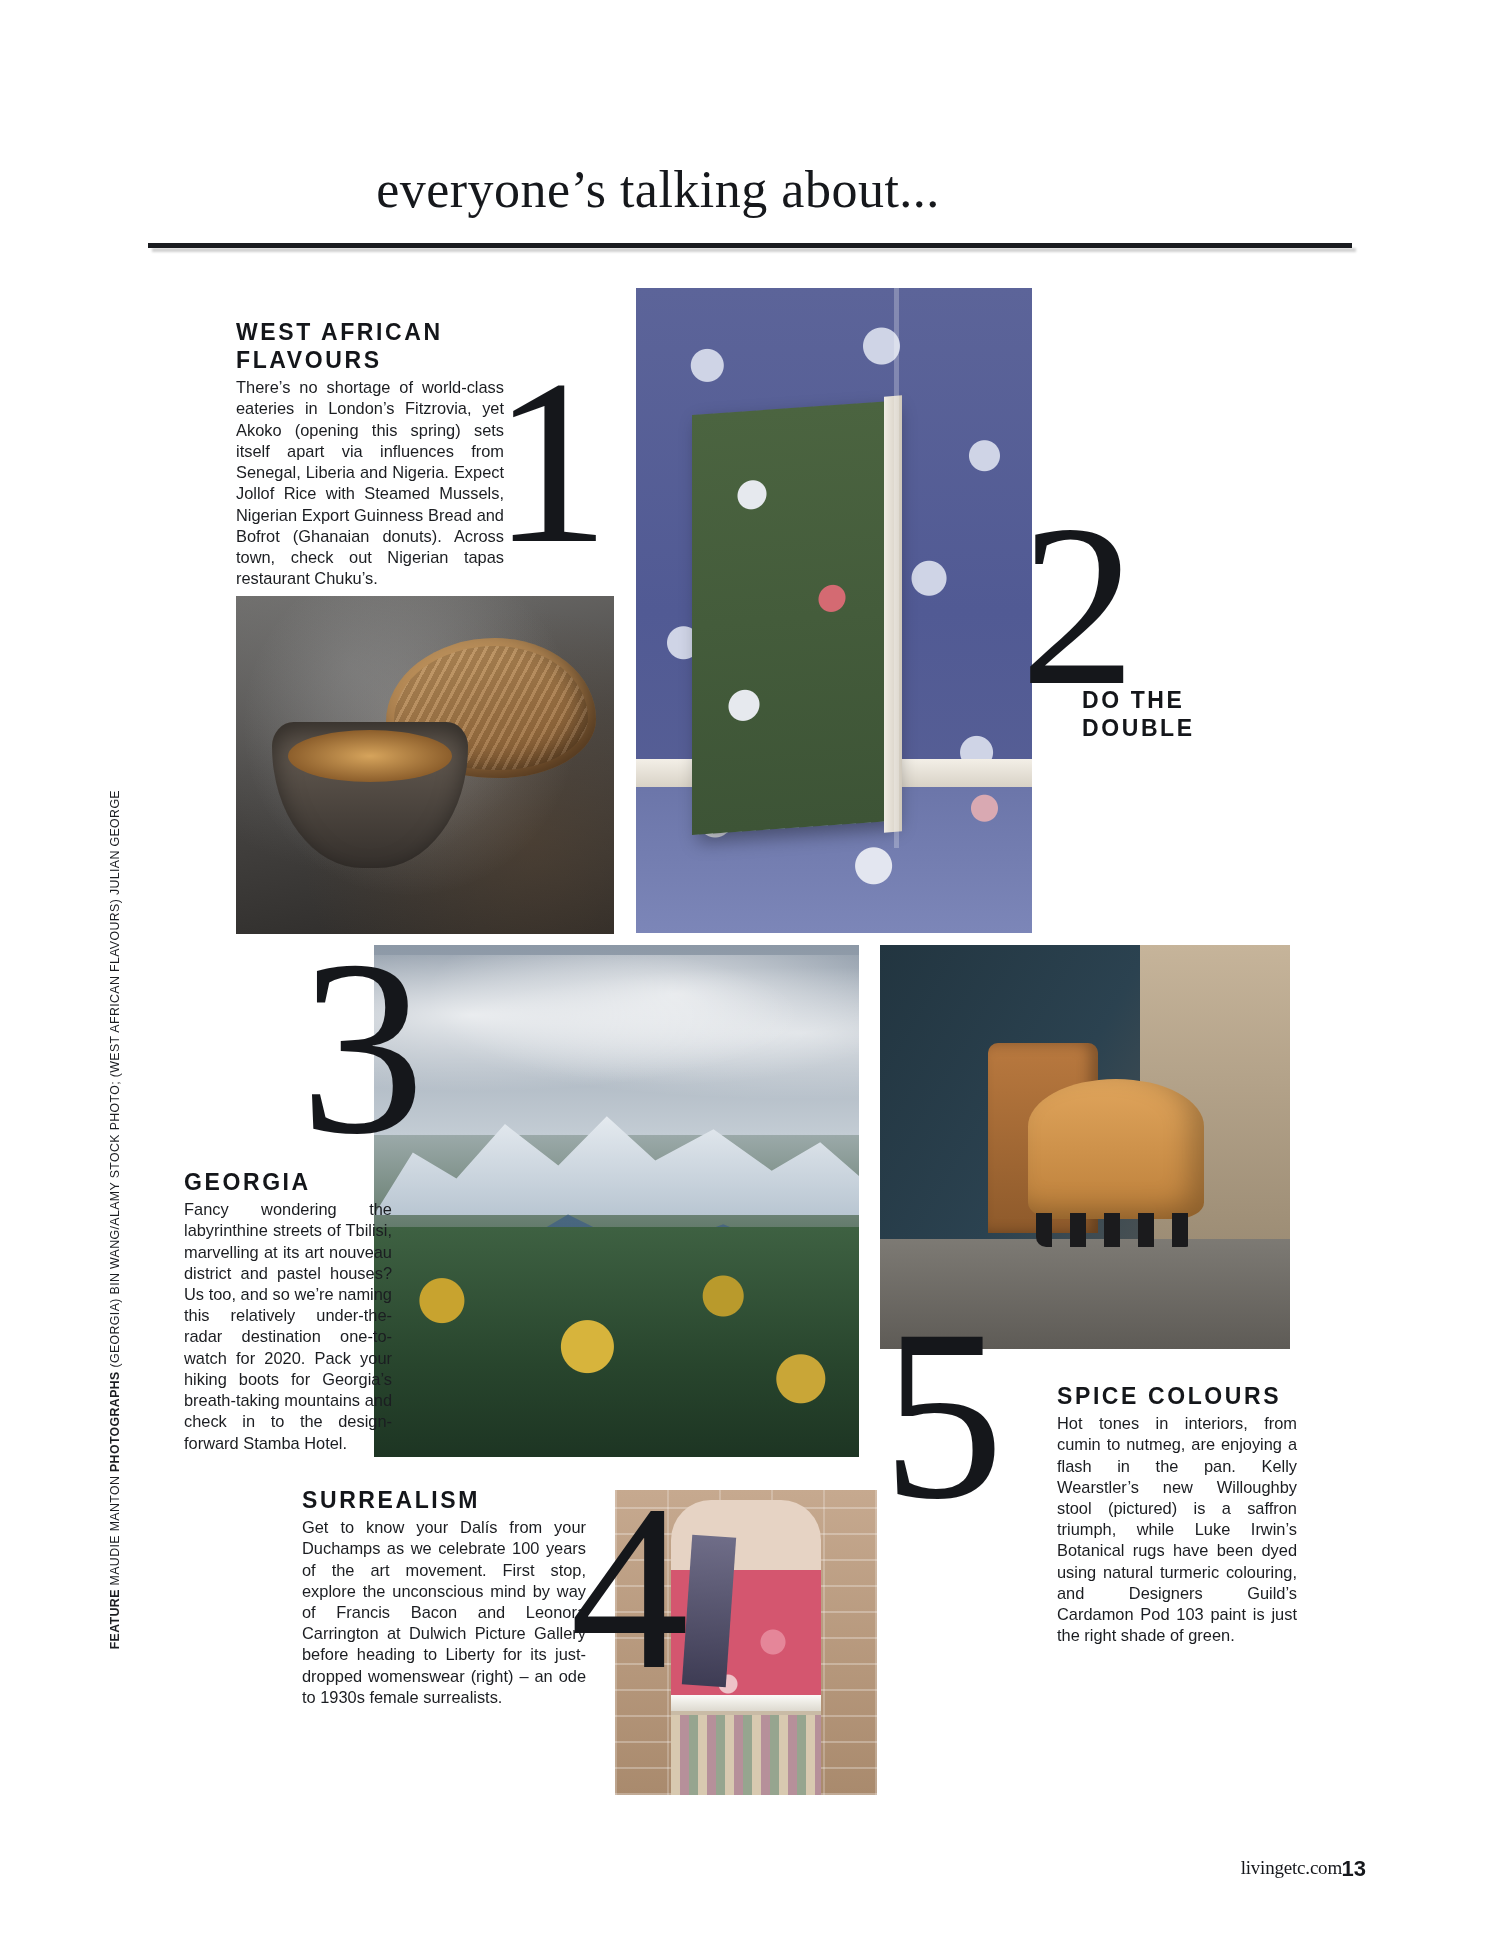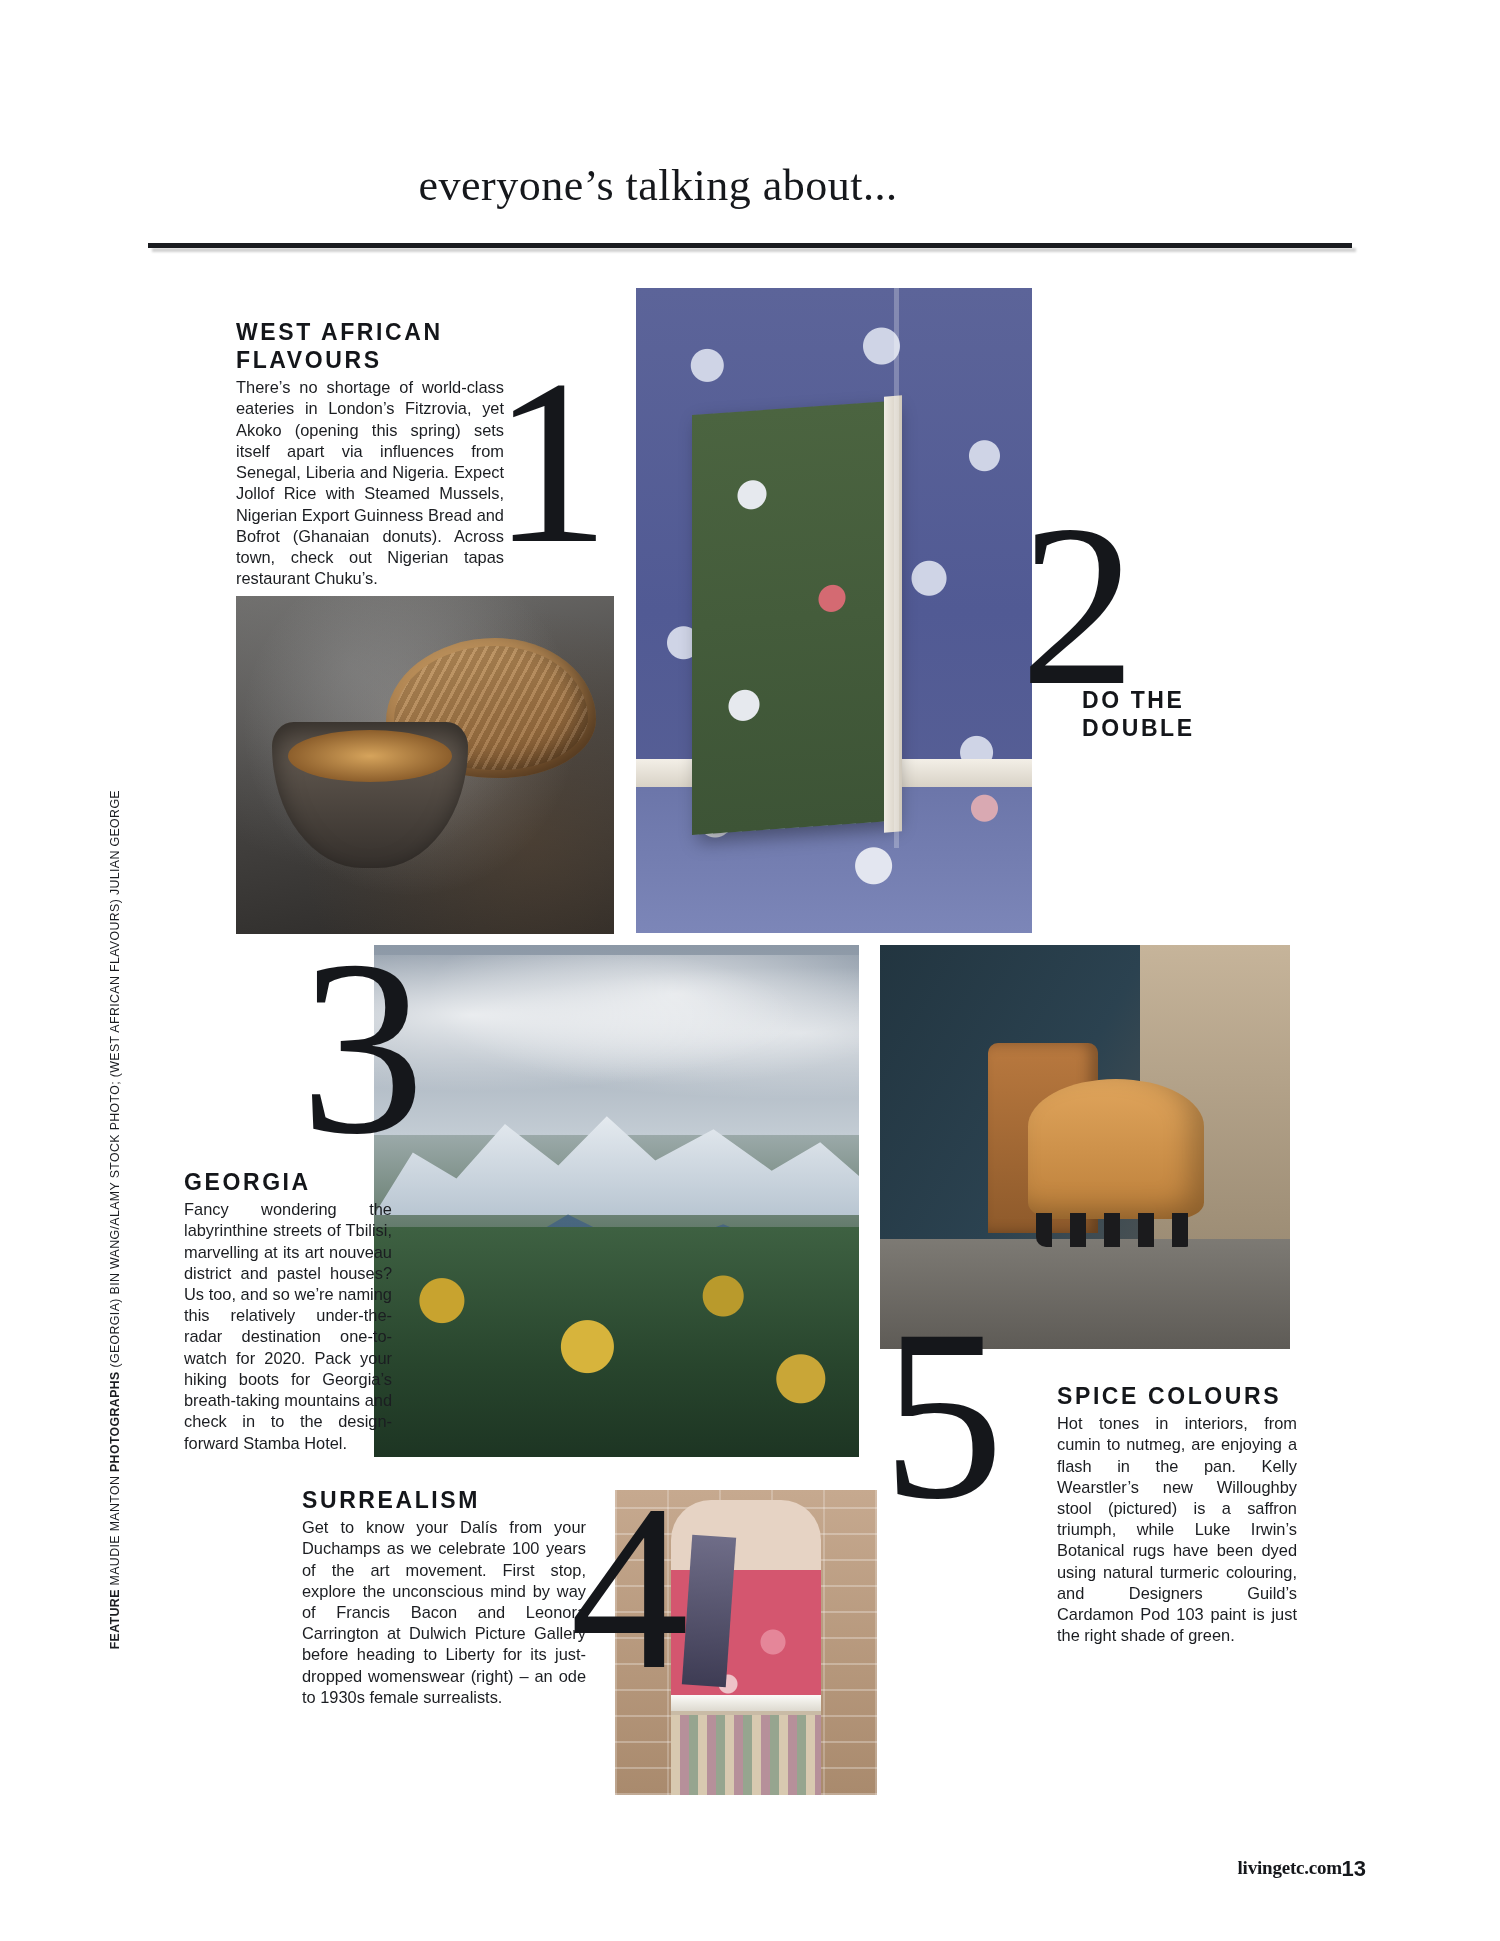--- a/index.html
+++ b/index.html
@@ -17,21 +17,21 @@
   }
 
   
   .page-title {
     position: absolute;
     top: 160px;
     left: 0;
     width: 1316px;
     text-align: center;
     font-family: "Liberation Serif", serif;
-    font-size: 44px;
+    font-size: 52px;
     letter-spacing: 0.5px;
     color: #16181c;
   }
   .title-rule {
     position: absolute;
     top: 243px;
     left: 148px;
     width: 1204px;
     height: 5px;
     background: #1a1c20;
@@ -295,21 +295,21 @@
     color: #1b1d21;
   }
   .side-credit b { font-weight: bold; }
 
   
   .footer-brand {
     position: absolute;
     right: 158px;
     bottom: 62px;
     font-family: "Liberation Serif", serif;
-    font-weight: bold;
+    font-weight: normal;
     font-size: 19px;
     letter-spacing: -0.2px;
     color: #15171b;
   }
   .footer-page {
     position: absolute;
     right: 134px;
     bottom: 59px;
     font-family: "Liberation Sans", sans-serif;
     font-weight: bold;

